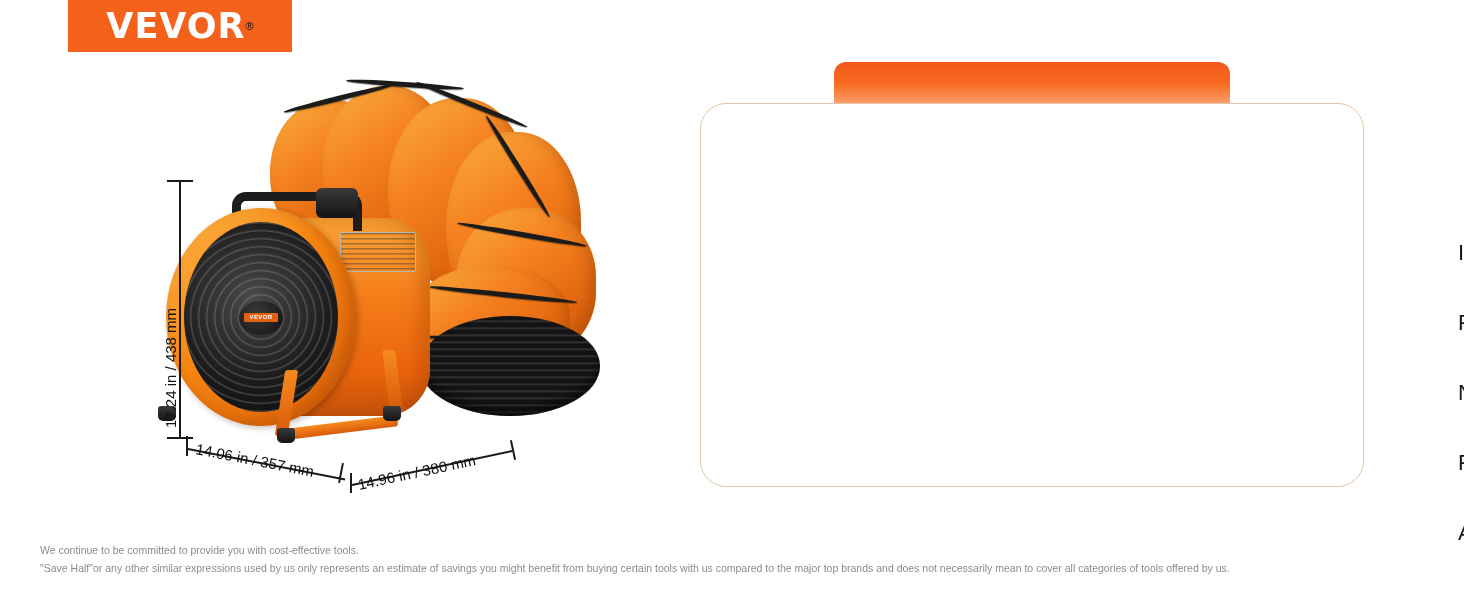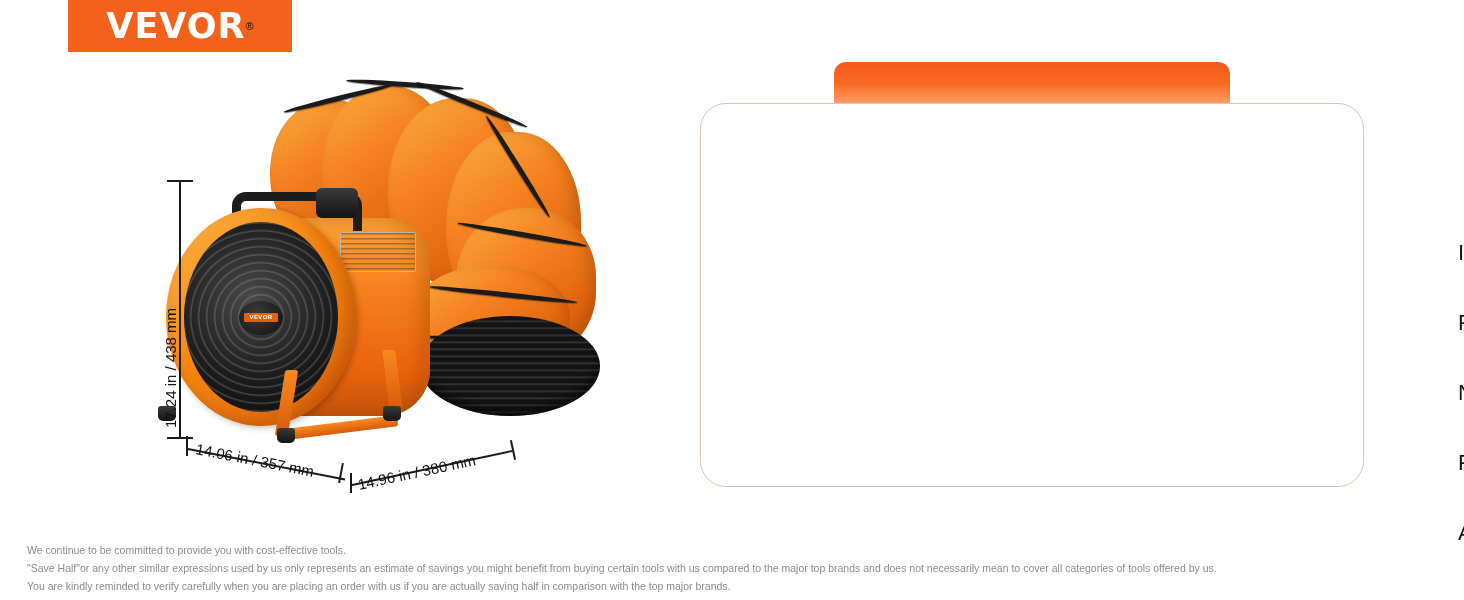--- a/index.html
+++ b/index.html
@@ -71,21 +71,21 @@
   
   .spec-card{position:absolute;left:700px;top:103px;width:664px;height:384px;
              border:1.4px solid #E4C4A8;border-radius:26px;background:#fff;box-sizing:border-box;}
   .tab{position:absolute;left:834px;top:62px;width:396px;height:56px;border-radius:12px 12px 0 0;
        background:linear-gradient(180deg,#F4591A 0%,#F86A22 38%,#FB9A62 72%,#ffffff 100%);}
   .spec-list{position:absolute;left:757px;top:138px;width:600px;}
   .spec-line{font-size:22px;color:#151515;line-height:1;margin-bottom:48px;white-space:nowrap;}
   .spec-line:last-child{margin-bottom:0;}
 
   
-  .footer{position:absolute;left:27px;top:543px;width:1380px;}
+  .footer{position:absolute;left:40px;top:543px;width:1380px;}
   .footer p{margin:0 0 3px 0;font-size:10.5px;line-height:1.42;color:#8b8b8b;}
 </style>
 </head>
 <body>
 
 <div class="logo-box">
   <span class="logo-text">VEVOR</span>
     <span class="logo-r">®</span>
 </div>
 
@@ -151,14 +151,13 @@
     <div class="spec-line">Power Cord:5.9ft / 1.8m Length (with 3-Prong GFCI Plug)</div>
     <div class="spec-line">Noise: 79dB</div>
     <div class="spec-line">Product Weight: 33.2 lbs (15.1 kg)</div>
     <div class="spec-line">Accessories: User Manual x 1</div>
   </div>
 </div>
 
 <div class="footer">
   <p>We continue to be committed to provide you with cost-effective tools.</p>
   <p>"Save Half"or any other similar expressions used by us only represents an estimate of savings you might benefit from buying certain tools with us compared to the major top brands and does not necessarily mean to cover all categories of tools offered by us.</p>
-  <p>You are kindly reminded to verify carefully when you are placing an order with us if you are actually saving half in comparison with the top major brands.</p>
 </div>
 
 </body></html>

